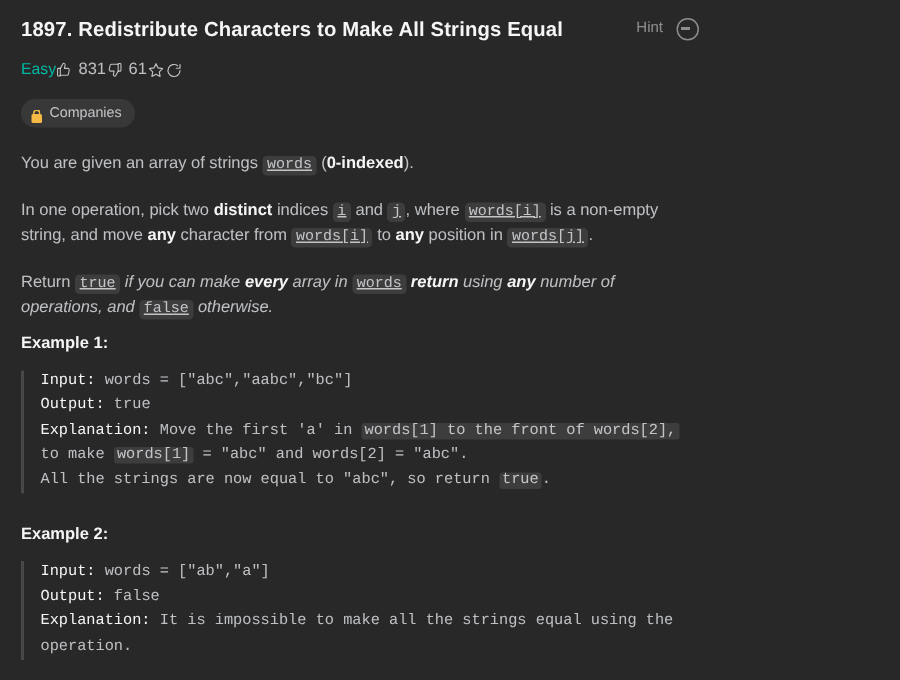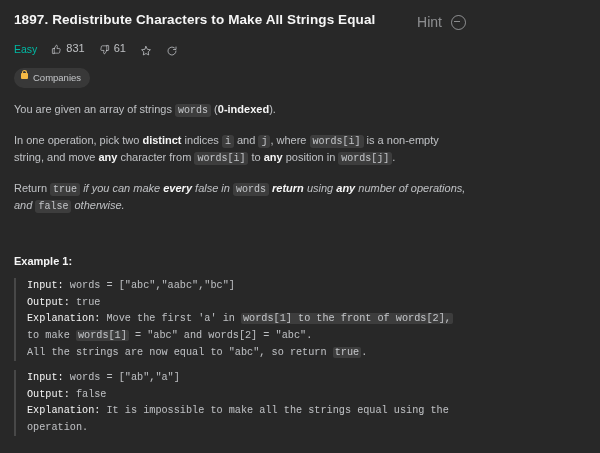--- a/index.html
+++ b/index.html
@@ -36,21 +36,21 @@
     color: #f5f5f5;
     letter-spacing: 0.1px;
   }
   .title-right {
     display: flex;
     align-items: center;
     gap: 9px;
     padding-top: 2px;
   }
   .hint-label {
-    font-size: 14px;
+    font-size: 10px;
     color: #eff1f680;
   }
   .circle-icon {
     width: 13px;
     height: 13px;
     border-radius: 50%;
     border: 1.3px solid #eff1f680;
     display: inline-block;
     position: relative;
   }
@@ -60,22 +60,21 @@
     left: 2.4px;
     top: 5.3px;
     width: 6px;
     height: 1.3px;
     background: #eff1f680;
   }
 
   
   .meta-row {
     display: flex;
-    align-items: flex-end;
-    gap: 14px;
+    align-items: center;
     margin-top: 9px;
     font-size: 10.5px;
   }
   .difficulty {
     color: #00b8a3;
     font-size: 10.5px;
   }
   .meta-item {
     display: flex;
     align-items: center;
@@ -89,21 +88,21 @@
     stroke: #eff1f6bf;
     stroke-width: 1.6;
     stroke-linecap: round;
     stroke-linejoin: round;
   }
 
   
   .tag-row { margin-top: 11px; }
   .tag {
     display: inline-flex;
-    align-items: flex-start;
+    align-items: flex-end;
     gap: 5px;
     background: #ffffff14;
     border-radius: 11px;
     padding: 3px 9px 3px 7px;
     font-size: 9.5px;
     color: #eff1f6bf;
   }
   .lock {
     width: 7px;
     height: 6px;
@@ -133,27 +132,28 @@
     font-size: 11px;
     line-height: 1.55;
   }
   code.inline {
     font-family: "Liberation Mono", monospace;
     background: #ffffff1a;
     border-radius: 3px;
     padding: 1px 3px;
     font-size: 10px;
     color: #eff1f6bf;
+    text-decoration: underline;
   }
   b, strong { color: #f5f5f5; font-weight: 700; }
   i, em { }
 
   
   .example-title {
-    margin-top: 39px;
+    margin-top: 7px;
     font-size: 11px;
     font-weight: 700;
     color: #f5f5f5;
   }
   .example-title.second { margin-top: 20px; }
   pre.example {
     margin: 9px 0 0 0;
     border-left: 2px solid #ffffff26;
     padding: 0 0 0 11px;
     font-family: "Liberation Mono", monospace;
@@ -227,28 +227,29 @@
     <span class="tag">
       <span class="lock"></span>
       <span>Companies</span>
     </span>
   </div>
 
   <p class="para"><span>You are given an array of strings </span><code class="inline">words</code><span> (</span><b>0-indexed</b><span>).</span></p>
 
   <p class="para"><span>In one operation, pick two </span><b>distinct</b><span> indices </span><code class="inline">i</code><span> and </span><code class="inline">j</code><span>, where </span><code class="inline">words[i]</code><span> is a non-empty string, and move </span><b>any</b><span> character from </span><code class="inline">words[i]</code><span> to </span><b>any</b><span> position in </span><code class="inline">words[j]</code><span>.</span></p>
 
-  <p class="para"><span>Return </span><code class="inline">true</code><em> if you can make </em><em><b>every</b></em><em> false in </em><code class="inline">words</code><em> </em><em><b>return</b></em><em> using </em><em><b>any</b></em><em> number of operations, and </em><code class="inline">false</code><em> otherwise.</em></p>
+  <p class="para"><span>Return </span><code class="inline">true</code><em> if you can make </em><em><b>every</b></em><em> array in </em><code class="inline">words</code><em> </em><em><b>return</b></em><em> using </em><em><b>any</b></em><em> number of operations, and </em><code class="inline">false</code><em> otherwise.</em></p>
 
   <div class="example-title">Example 1:</div>
   <pre class="example"><span class="lbl">Input:</span><span> words = ["abc","aabc","bc"]</span>
 <span class="lbl">Output:</span><span> true</span>
 <span class="lbl">Explanation:</span><span> Move the first 'a' in </span><span class="hl">words[1] to the front of words[2],</span>
 <span>to make </span><span class="hl">words[1]</span><span> = "abc" and words[2] = "abc".</span>
 <span>All the strings are now equal to "abc", so return </span><span class="hl">true</span><span>.</span></pre>
 
+  <div class="example-title second">Example 2:</div>
   <pre class="example"><span class="lbl">Input:</span><span> words = ["ab","a"]</span>
 <span class="lbl">Output:</span><span> false</span>
 <span class="lbl">Explanation:</span><span> It is impossible to make all the strings equal using the operation.</span></pre>
 
   <div class="constraints-title">Constraints:</div>
 
 </div>
 
 </body></html>

